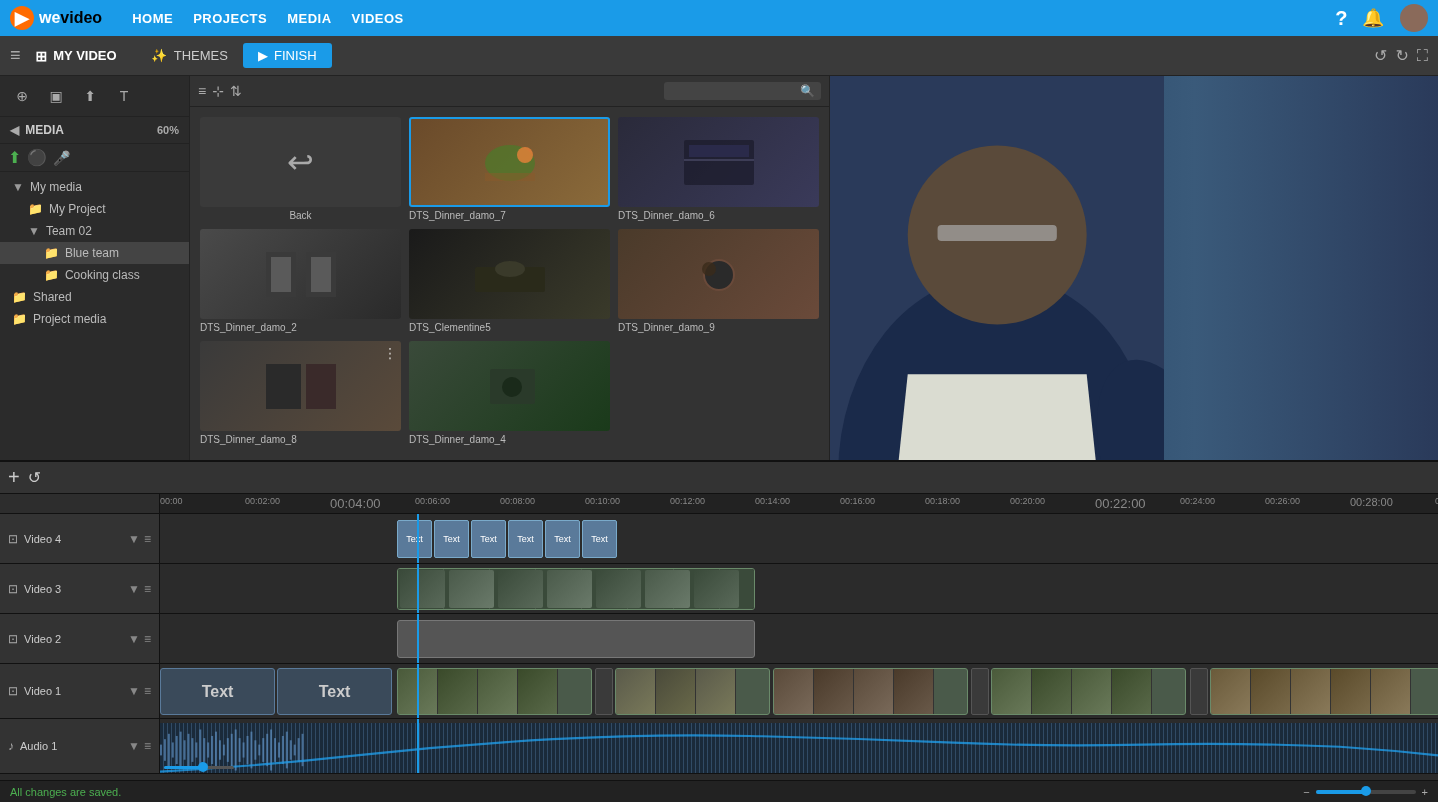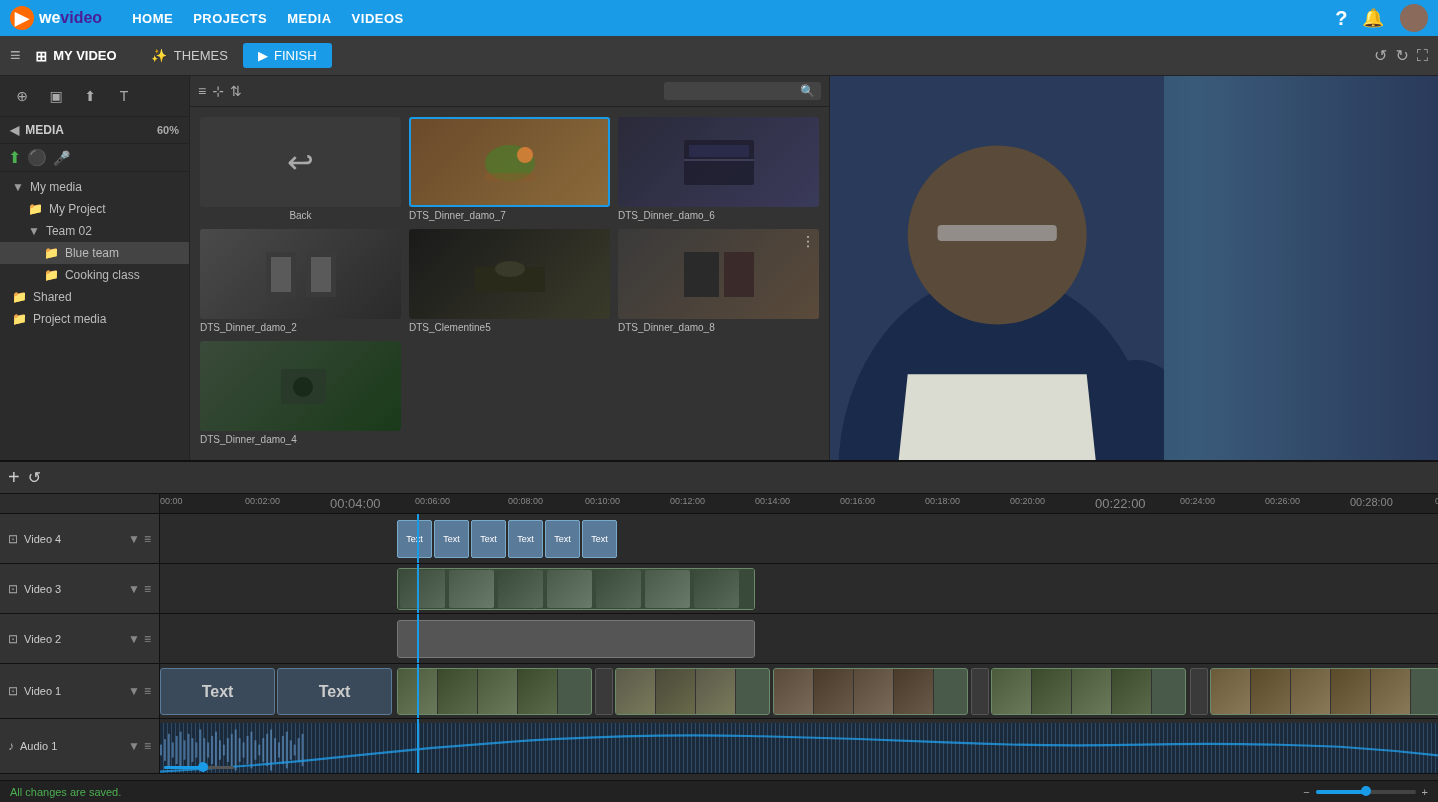--- a/index.html
+++ b/index.html
@@ -86,21 +86,21 @@
     .vol-track { width: 70px; height: 3px; background: #555; border-radius: 2px; position: relative; }
     .vol-fill { height: 100%; background: #1a9be8; border-radius: 2px; }
     .vol-thumb { position: absolute; top: -4px; width: 10px; height: 10px; background: #1a9be8; border-radius: 50%; cursor: pointer; }
   </style>
 </head>
 <body>
 
 <div class="top-nav">
   <div class="logo">
     <div class="play-icon">▶</div>
-    <span style="color:white;font-weight:bold;font-size:16px;">we<span style="color:#4c1d95;text-align:right;">video</span></span>
+    <span style="color:white;font-weight:bold;font-size:16px;">we<span style="color:#000000;text-align:right;">video</span></span>
   </div>
   <a>HOME</a>
   <a>PROJECTS</a>
   <a>MEDIA</a>
   <a>VIDEOS</a>
   <div class="nav-right">
     <span class="icon-btn" style="font-size:20px;font-weight:bold;">?</span>
     <span class="icon-btn">🔔</span>
     <div class="avatar" style="background:#8a6a5a;"></div>
   </div>
@@ -235,20 +235,29 @@
       <div class="media-item">
         <div class="thumb" style="background:linear-gradient(135deg,#1a1a1a,#3a3a2a);">
           <svg width="80" height="55" viewBox="0 0 80 55">
               <rect x="5" y="20" width="70" height="25" fill="#2a2a1a" rx="2"></rect>
               <ellipse cx="40" cy="22" rx="15" ry="8" fill="#3a3a2a"></ellipse>
             </svg>
         </div>
         <div class="label">DTS_Clementine5</div>
       </div>
 
+      <div class="media-item">
+        <div class="thumb" style="background:linear-gradient(135deg,#4a3a2a,#6a4a3a);">
+          <svg width="80" height="55" viewBox="0 0 80 55">
+              <circle cx="40" cy="28" r="15" fill="#2a2a2a" stroke="#6a4a3a" stroke-width="2"></circle>
+              <circle cx="30" cy="22" r="7" fill="#3a2a1a" opacity="0.8"></circle>
+            </svg>
+        </div>
+        <div class="label">DTS_Dinner_damo_9</div>
+      </div>
 
       <div class="media-item">
         <div class="thumb" style="background:linear-gradient(135deg,#3a3a3a,#5a4a3a);">
           <svg width="80" height="55" viewBox="0 0 80 55">
               <rect x="5" y="5" width="35" height="45" fill="#2a2a2a"></rect>
               <rect x="45" y="5" width="30" height="45" fill="#3a2a2a"></rect>
             </svg>
         </div>
         <div class="label">DTS_Dinner_damo_8</div>
         <span class="more-btn">⋮</span>
@@ -319,21 +328,21 @@
 
   <div style="display:flex;height:20px;background:#222;border-bottom:1px solid #111;min-width:100%;">
     <div style="width:160px;min-width:160px;background:#2d2d2d;border-right:1px solid #111;"></div>
     <div style="flex:1;position:relative;overflow:hidden;">
       <div style="position:relative;width:100%;height:100%;" id="ruler-container">
 
       <span style="position: absolute; left: 0px; color: rgb(136, 136, 136); font-size: 9px; top: 2px;">00:00</span>
           <span style="position: absolute; left: 85px; color: rgb(136, 136, 136); font-size: 9px; top: 2px;">00:02:00</span>
           <span style="position: absolute; left: 170px; color: rgb(136, 136, 136); font-size: 13px; top: 2px;">00:04:00</span>
           <span style="position: absolute; left: 255px; color: rgb(136, 136, 136); font-size: 9px; top: 2px;">00:06:00</span>
-          <span style="position: absolute; left: 340px; color: rgb(136, 136, 136); font-size: 9px; top: 2px; margin-left: 8px;">00:08:00</span>
+          <span style="position: absolute; left: 340px; color: rgb(136, 136, 136); font-size: 9px; top: 2px;">00:08:00</span>
           <span style="position: absolute; left: 425px; color: rgb(136, 136, 136); font-size: 9px; top: 2px;">00:10:00</span>
           <span style="position: absolute; left: 510px; color: rgb(136, 136, 136); font-size: 9px; top: 2px;">00:12:00</span>
           <span style="position: absolute; left: 595px; color: rgb(136, 136, 136); font-size: 9px; top: 2px;">00:14:00</span>
           <span style="position: absolute; left: 680px; color: rgb(136, 136, 136); font-size: 9px; top: 2px;">00:16:00</span>
           <span style="position: absolute; left: 765px; color: rgb(136, 136, 136); font-size: 9px; top: 2px;">00:18:00</span>
           <span style="position: absolute; left: 850px; color: rgb(136, 136, 136); font-size: 9px; top: 2px;">00:20:00</span>
           <span style="position: absolute; left: 935px; color: rgb(136, 136, 136); font-size: 13px; top: 2px;">00:22:00</span>
           <span style="position: absolute; left: 1020px; color: rgb(136, 136, 136); font-size: 9px; top: 2px;">00:24:00</span>
           <span style="position: absolute; left: 1105px; color: rgb(136, 136, 136); font-size: 9px; top: 2px;">00:26:00</span>
           <span style="position: absolute; left: 1190px; color: rgb(136, 136, 136); font-size: 11px; top: 2px;">00:28:00</span>

